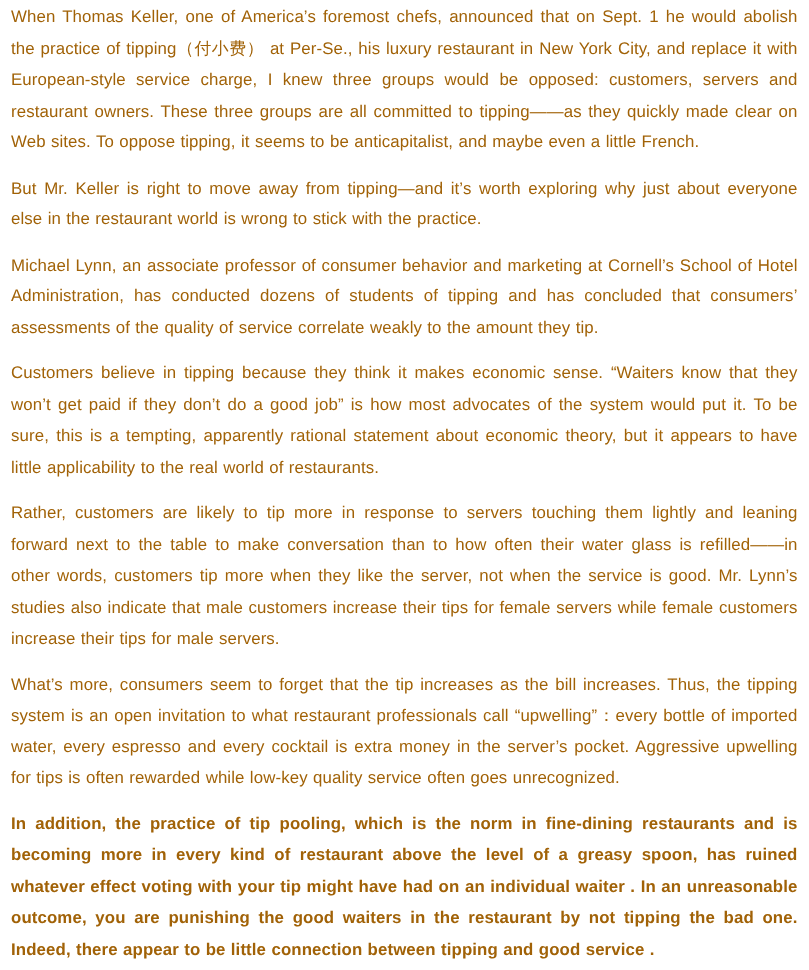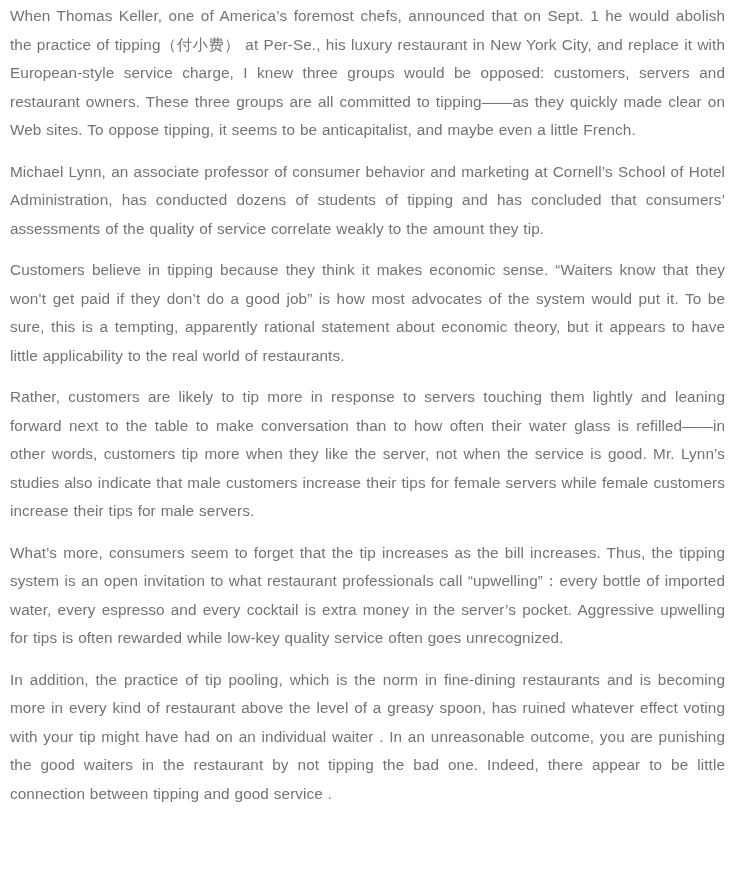--- a/index.html
+++ b/index.html
@@ -19,33 +19,35 @@
     height: 882px;
     padding: 2px 10px 0 10px;
     background: #ffffff;
   }
   .page p {
     margin: 0 0 13px 0;
     font-family: "Liberation Sans", "DejaVu Sans", sans-serif;
     font-size: 15.3px;
     line-height: 28.5px;
     font-weight: 400;
-    color: #737373;
+    color: #a16207;
     text-align: justify;
     text-justify: inter-word;
     letter-spacing: 0.1px;
     word-spacing: 0.5px;
   }
   .page p:last-child {
     margin-bottom: 0;
+    font-weight: bold;
   }
 </style>
 </head>
 <body>
 
 <main class="page">
   <p>When Thomas Keller, one of America’s foremost chefs, announced that on Sept. 1 he would abolish the practice of tipping（付小费） at Per-Se., his luxury restaurant in New York City, and replace it with European-style service charge, I knew three groups would be opposed: customers, servers and restaurant owners. These three groups are all committed to tipping——as they quickly made clear on Web sites. To oppose tipping, it seems to be anticapitalist, and maybe even a little French.</p>
+  <p>But Mr. Keller is right to move away from tipping—and it’s worth exploring why just about everyone else in the restaurant world is wrong to stick with the practice.</p>
   <p>Michael Lynn, an associate professor of consumer behavior and marketing at Cornell’s School of Hotel Administration, has conducted dozens of students of tipping and has concluded that consumers’ assessments of the quality of service correlate weakly to the amount they tip.</p>
   <p>Customers believe in tipping because they think it makes economic sense. “Waiters know that they won’t get paid if they don’t do a good job” is how most advocates of the system would put it. To be sure, this is a tempting, apparently rational statement about economic theory, but it appears to have little applicability to the real world of restaurants.</p>
   <p>Rather, customers are likely to tip more in response to servers touching them lightly and leaning forward next to the table to make conversation than to how often their water glass is refilled——in other words, customers tip more when they like the server, not when the service is good. Mr. Lynn’s studies also indicate that male customers increase their tips for female servers while female customers increase their tips for male servers.</p>
   <p>What’s more, consumers seem to forget that the tip increases as the bill increases. Thus, the tipping system is an open invitation to what restaurant professionals call “upwelling”：every bottle of imported water, every espresso and every cocktail is extra money in the server’s pocket. Aggressive upwelling for tips is often rewarded while low-key quality service often goes unrecognized.</p>
   <p>In addition, the practice of tip pooling, which is the norm in fine-dining restaurants and is becoming more in every kind of restaurant above the level of a greasy spoon, has ruined whatever effect voting with your tip might have had on an individual waiter . In an unreasonable outcome, you are punishing the good waiters in the restaurant by not tipping the bad one. Indeed, there appear to be little connection between tipping and good service .</p>
 </main>
 
 </body></html>

